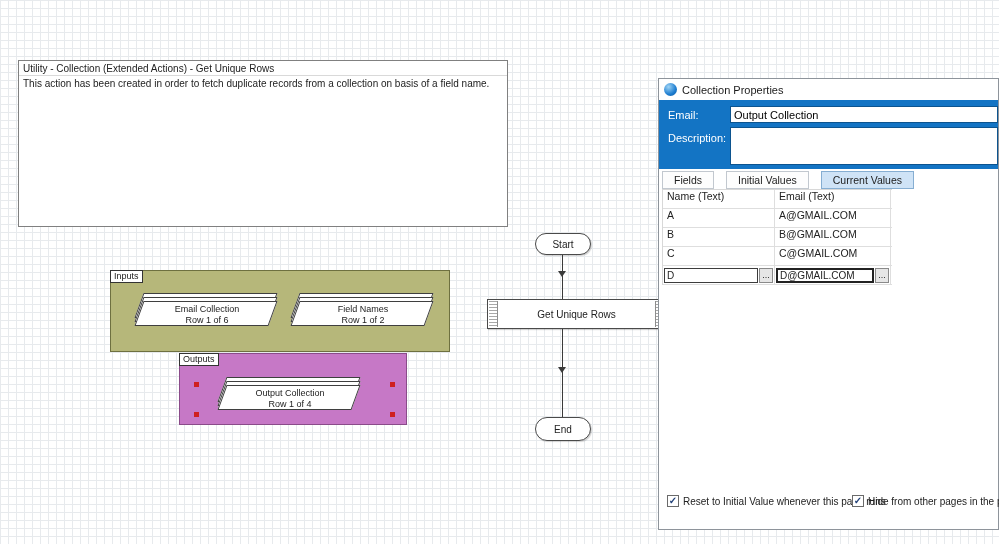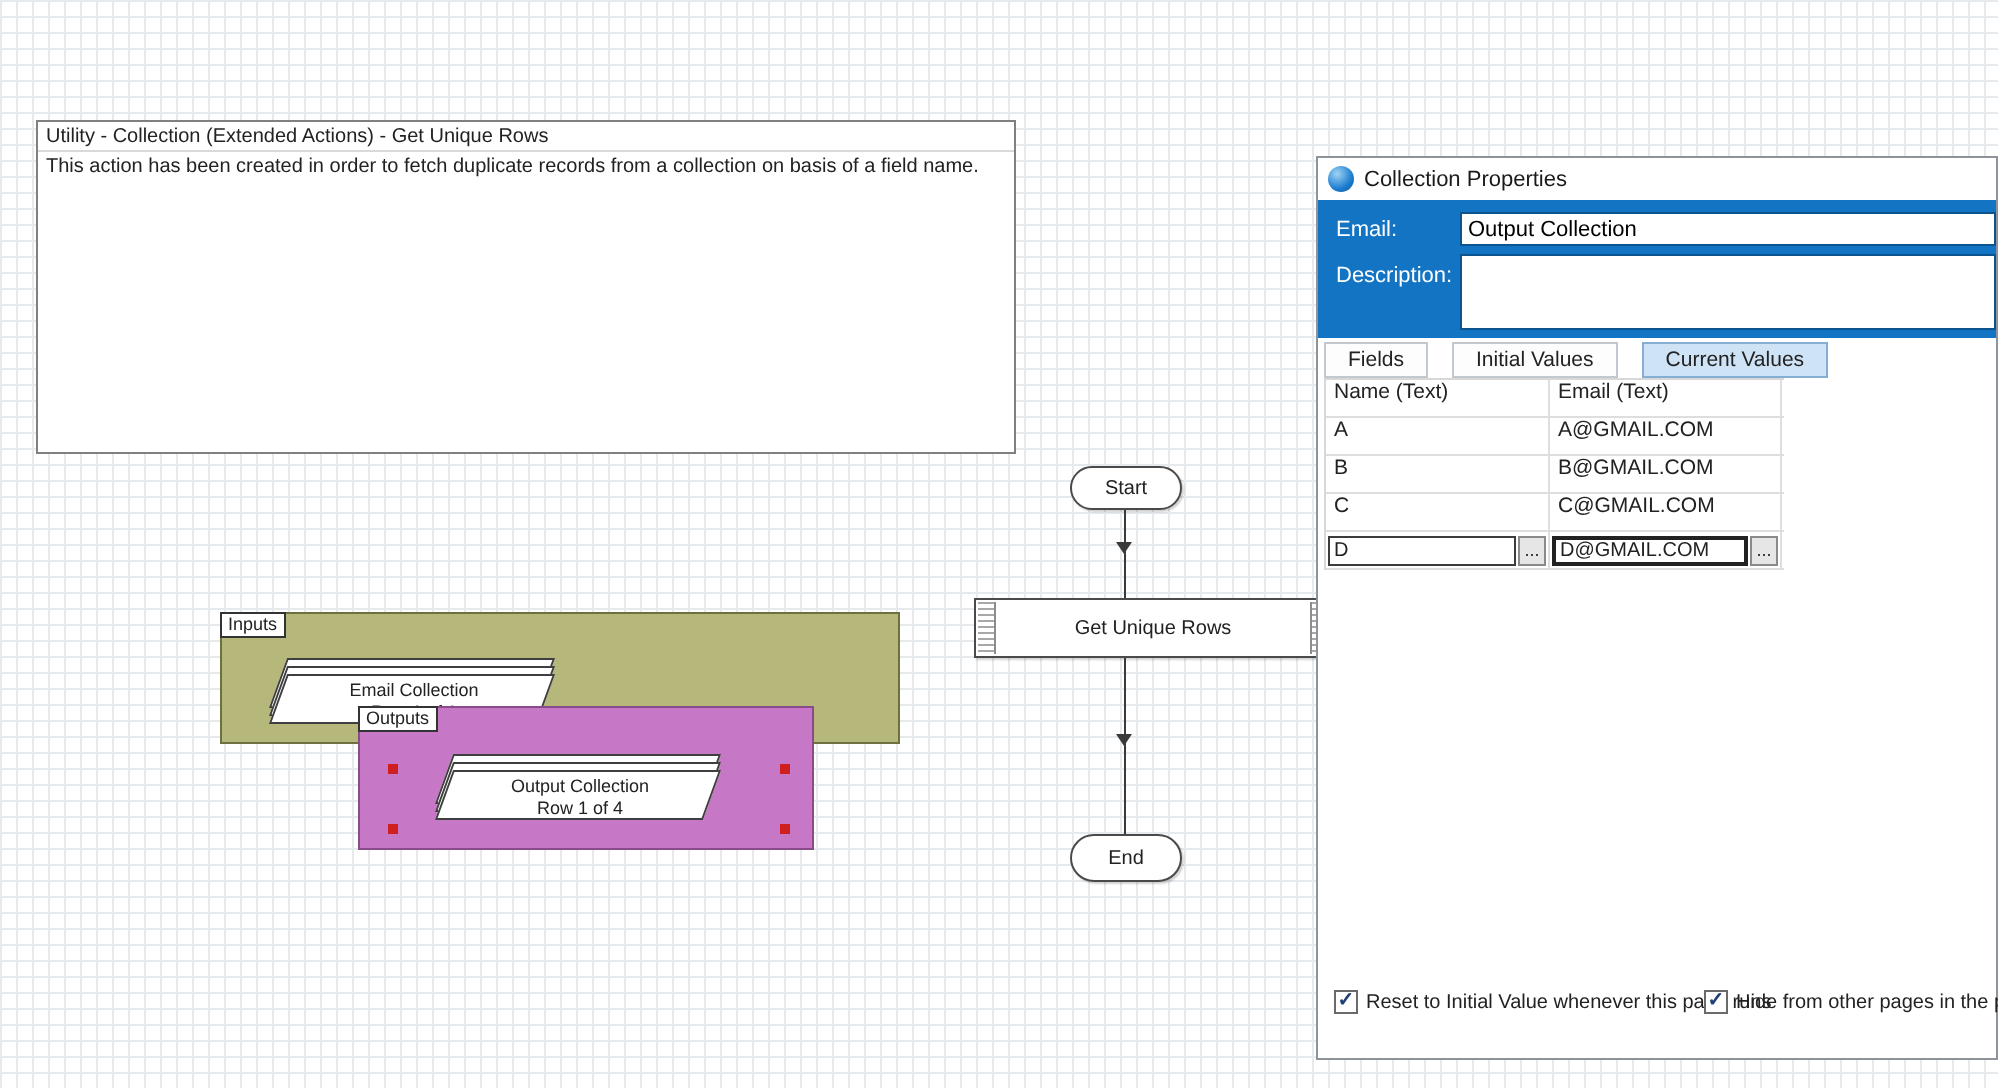--- a/index.html
+++ b/index.html
@@ -39,22 +39,22 @@
   .conn1 { left: 562px; top: 255px; height: 44px; }
   .conn2 { left: 562px; top: 329px; height: 88px; }
   .arrowhead { position: absolute; width: 0; height: 0;
     border-left: 4px solid transparent; border-right: 4px solid transparent;
     border-top: 6px solid #3a3a3a; }
   .ah1 { left: 558px; top: 271px; }
   .ah2 { left: 558px; top: 367px; }
 
   
   .group { position: absolute; border: 1px solid; }
-  .inputs-group  { left: 110px; top: 270px; width: 340px; height: 66px;
-    background: #b6b77a; border-color: #6e7040; margin-top: 36px; }
+  .inputs-group  { left: 110px; top: 270px; width: 340px; height: 82px;
+    background: #b6b77a; border-color: #6e7040; }
   .outputs-group { left: 179px; top: 353px; width: 228px; height: 72px;
     background: #c678c6; border-color: #8a4b8a; }
   .group-label { position: absolute; left: -1px; top: -1px; background: #fff;
     border: 1px solid #333; font-size: 9px; padding: 0 3px; line-height: 11px; }
 
   .stack { position: absolute; width: 160px; height: 38px; }
   .sheet { position: absolute; left: 12px; width: 134px; height: 25px;
     background: #fff; border: 1px solid #3f3f3f; transform: skewX(-20deg); }
   .sheet.s1 { top: 0; } .sheet.s2 { top: 4px; } .sheet.s3 { top: 8px; }
   .stack-text { position: absolute; left: 0; top: 8px; width: 100%; height: 27px;
@@ -140,20 +140,29 @@
     <div class="stack" style="left:16px; top:22px;">
       <div class="sheet s1"></div>
       <div class="sheet s2"></div>
       <div class="sheet s3"></div>
       <div class="stack-text">
         <span>Email Collection</span>
         <span>Row 1 of 6</span>
       </div>
     </div>
 
+    <div class="stack" style="left:172px; top:22px;">
+      <div class="sheet s1"></div>
+      <div class="sheet s2"></div>
+      <div class="sheet s3"></div>
+      <div class="stack-text">
+        <span>Field Names</span>
+        <span>Row 1 of 2</span>
+      </div>
+    </div>
   </div>
 
   <div class="group outputs-group">
     <div class="group-label">Outputs</div>
 
     <div class="stack" style="left:30px; top:23px;">
       <div class="sheet s1"></div>
       <div class="sheet s2"></div>
       <div class="sheet s3"></div>
       <div class="stack-text">

